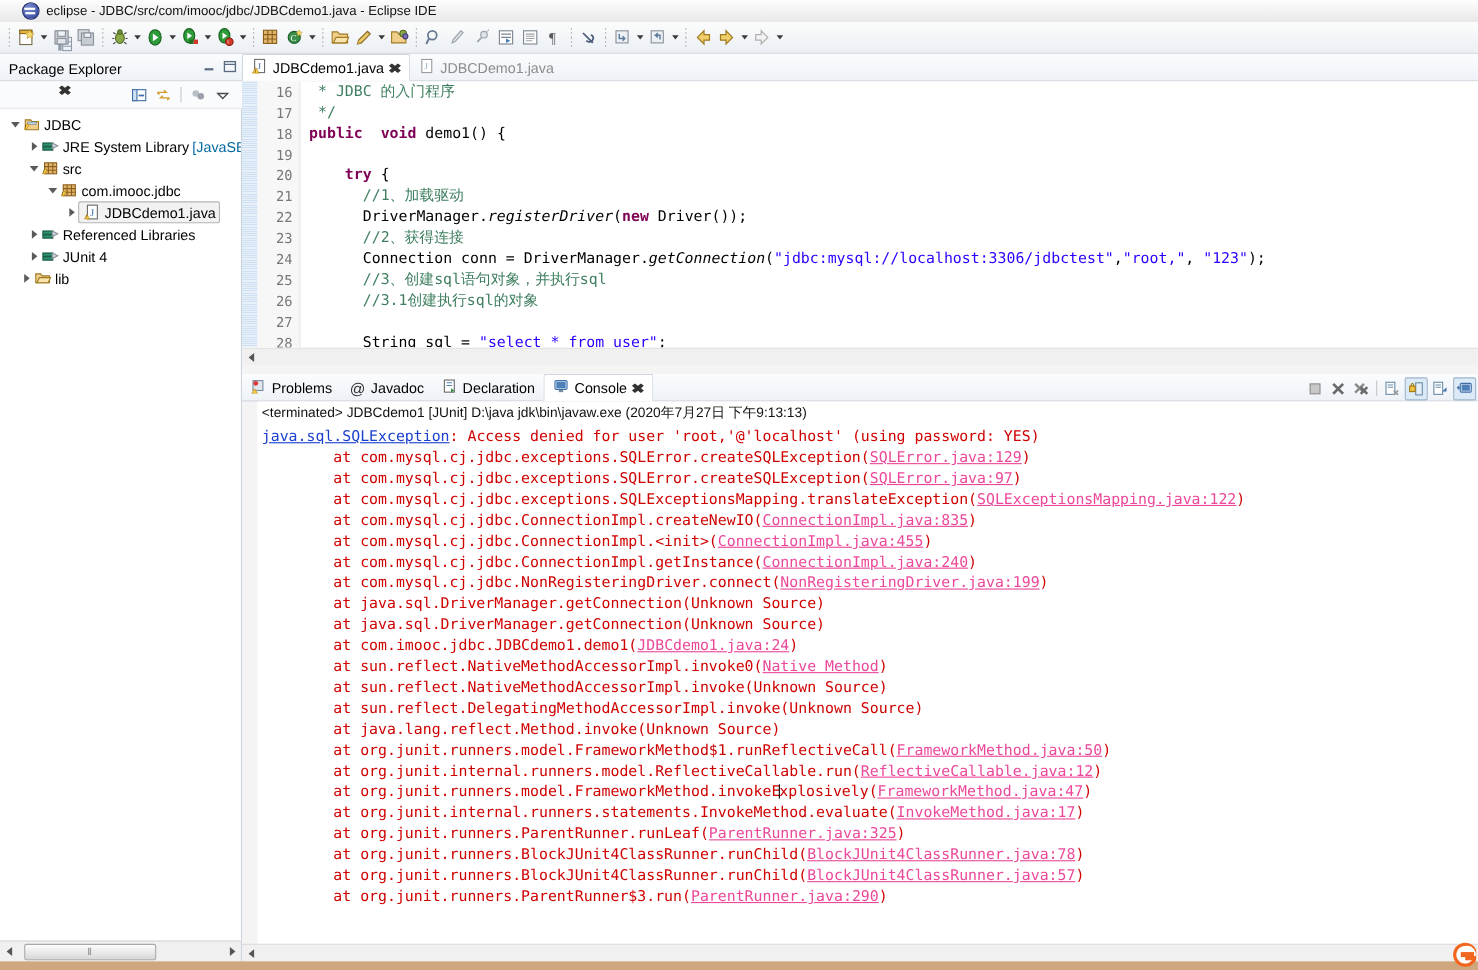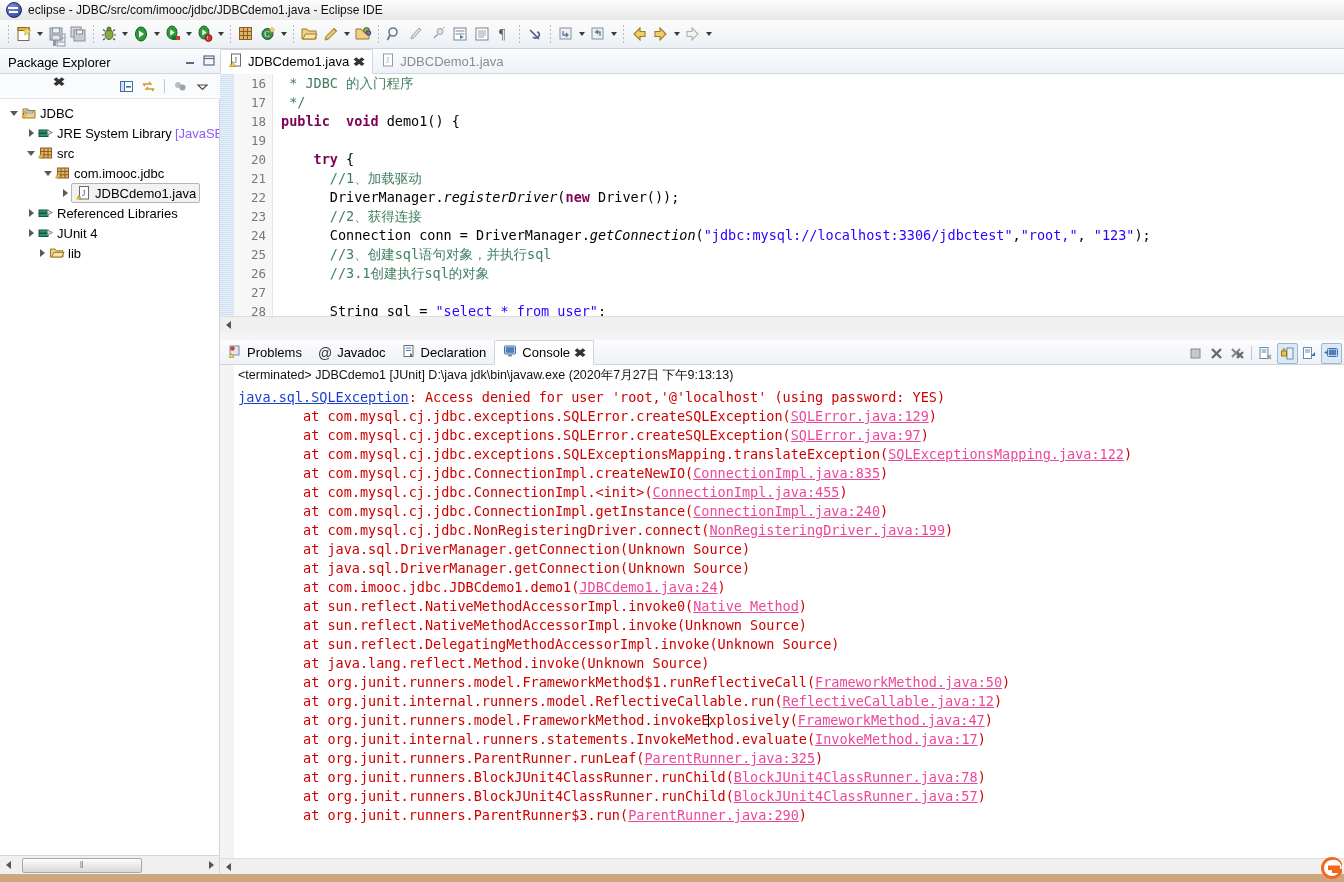--- a/index.html
+++ b/index.html
@@ -23,21 +23,21 @@
   
   #window{
     position:absolute;left:0;top:0;width:1344px;height:874px;
     background:#f4f4f4;
     display:flex;flex-direction:column;
   }
   
   #titlebar{
     height:20px;flex:0 0 20px;
     background:linear-gradient(180deg,#fdfdfd 0%,#f0f0f0 60%,#e8e8e8 100%);
-    display:flex;align-items:center;padding-left:6px;
+    display:flex;align-items:center;padding-left:20px;
     font-size:12px;color:#111;
   }
   .ecl-logo{
     width:14px;height:14px;border-radius:50%;
     background:radial-gradient(circle at 35% 30%,#7b8fd6,#2b3c8e);
     position:relative;margin-right:6px;flex:0 0 14px;
     border:1px solid #1d2a66;
   }
   .ecl-logo:before{content:"";position:absolute;left:1px;top:4px;width:10px;height:2px;background:#fff;}
   .ecl-logo:after{content:"";position:absolute;left:2px;top:8px;width:9px;height:2px;background:#fff;}
@@ -77,21 +77,21 @@
      padding-right:8px;background:#fafbfc;border-bottom:1px solid #e3e7ec;}
   #tree{flex:1 1 auto;background:#fff;overflow:hidden;font-size:13px;padding-top:4px;
         border-right:1px solid #cfd6de;}
   .row{display:flex;align-items:center;height:20px;white-space:nowrap;}
   .twisty{width:12px;flex:0 0 12px;display:flex;align-items:center;justify-content:center;}
   .twisty i{display:block;width:0;height:0;}
   .twisty.closed i{border-top:4px solid transparent;border-bottom:4px solid transparent;border-left:5px solid #5a5a5a;}
   .twisty.open i{border-left:4px solid transparent;border-right:4px solid transparent;border-top:5px solid #5a5a5a;}
   .ic{width:17px;flex:0 0 17px;display:flex;align-items:center;justify-content:center;}
   .lbl{padding-left:3px;}
-  .lbl.dim{color:#8b5cf6;}
+  .lbl.dim{color:#0369a1;}
   .selrow{border:1px solid #b5b5b5;background:#f2f2f2;border-radius:2px;display:inline-flex;padding:0 3px;height:18px;align-items:center;}
   #left-hscroll{height:18px;flex:0 0 18px;background:#f0f0f0;border-top:1px solid #d7d7d7;
      display:flex;align-items:center;border-right:1px solid #cfd6de;}
   .sb-arrow{width:16px;height:16px;display:flex;align-items:center;justify-content:center;}
   .sb-arrow i{width:0;height:0;display:block;}
   .sb-arrow.l i{border-top:4px solid transparent;border-bottom:4px solid transparent;border-right:5px solid #555;}
   .sb-arrow.r i{border-top:4px solid transparent;border-bottom:4px solid transparent;border-left:5px solid #555;}
   #left-thumb{height:13px;width:118px;margin-left:6px;border:1px solid #a8a8a8;border-radius:2px;
      background:linear-gradient(180deg,#fdfdfd,#d8d8d8);display:flex;align-items:center;justify-content:center;
      color:#777;font-size:9px;letter-spacing:1px;}
@@ -539,21 +539,21 @@
               <span class="ic">
                 <svg width="16" height="16" viewBox="0 0 16 16">
                   <rect x="1" y="5" width="9" height="3" fill="#2e8f6f" stroke="#13583f"></rect>
                   <rect x="1" y="8.5" width="9" height="3" fill="#2e8f6f" stroke="#13583f"></rect>
                   <path d="M9.5 5l5 2.5-5 2.5z" fill="#cfd4da" stroke="#8a9099"></path>
                 </svg>
               </span>
               <span class="lbl">JUnit 4</span>
             </span>
           </div>
-          <div class="row" style="padding-left: 36px;">
+          <div class="row" style="padding-left: 18px;">
             <span class="twisty closed">
               <i></i>
             </span>
             <span style="display: inline-flex; align-items: center;">
               <span class="ic">
                 <svg width="16" height="16" viewBox="0 0 16 16">
                   <path d="M1.5 4h4.5l1.3 1.8H14V12H1.5z" fill="#f0cf8a" stroke="#a07a20"></path>
                   <path d="M2.5 12l2.3-4.6H15L12.7 12z" fill="#f8e3ad" stroke="#a07a20"></path>
                 </svg>
               </span>

